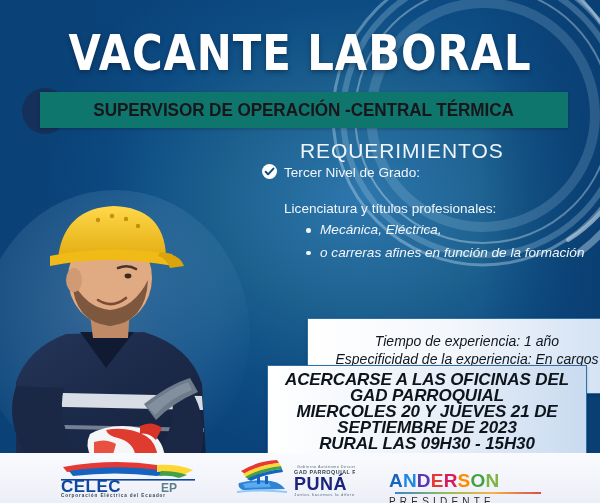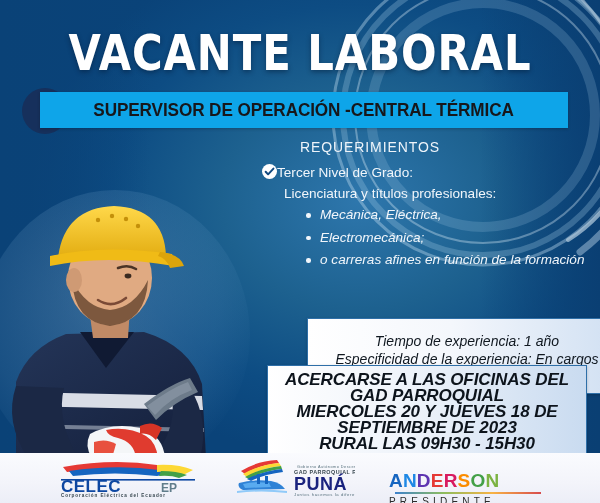--- a/index.html
+++ b/index.html
@@ -56,53 +56,53 @@
     font-size: 50px;
     letter-spacing: 1px;
     line-height: 52px;
     transform: scaleX(.93);
     text-shadow: 0 2px 6px rgba(0,20,45,.45);
     white-space: nowrap;
   }
   .subtitle-bar {
     position: absolute; left: 40px; top: 92px;
     width: 528px; height: 36px;
-    background: #0ea5e9;
+    background: #0f766e;
     display: flex; align-items: center; justify-content: center;
     box-shadow: 0 1px 3px rgba(0,0,0,.22);
   }
   .subtitle-bar span {
     color: #17171b;
     font-weight: 700;
     font-size: 17.5px;
     letter-spacing: -.1px;
     white-space: nowrap;
     transform: scaleX(.98);
   }
 
   
   .req-head {
     position: absolute; left: 300px; top: 139px;
     color: #eef4fa;
-    font-size: 14px;
+    font-size: 21px;
     letter-spacing: .9px;
     white-space: nowrap;
   }
   .req-block {
     position: absolute; left: 262px; top: 163px; width: 336px;
     color: #f1f6fb;
     font-size: 13.6px;
     line-height: 19px;
   }
-  .req-row1 { display: flex; align-items: flex-start; }
+  .req-row1 { display: flex; align-items: flex-start; gap: 7px; }
   .check-icon {
     flex: 0 0 auto; margin-top: 1px;
     width: 15px; height: 15px;
   }
-  .req-line2 { margin-left: 22px; margin-top: 2px; }
+  .req-line2 { margin-left: 22px; margin-top: 17px; }
   .req-bullets {
     margin: 3px 0 0 44px;
     list-style: none;
   }
   .req-bullets li {
     position: relative;
     padding-left: 14px;
     margin-bottom: 4px;
     line-height: 18.5px;
     font-style: italic;
@@ -212,33 +212,32 @@
     <div class="req-row1">
       <svg class="check-icon" viewBox="0 0 16 16">
         <circle cx="8" cy="8" r="8" fill="#ffffff"></circle>
         <path d="M3.9 8.3 L6.5 11 L12.2 4.9" fill="none" stroke="#11497f" stroke-width="2.1" stroke-linecap="round" stroke-linejoin="round"></path>
       </svg>
       <div>Tercer Nivel de Grado:</div>
     </div>
     <div class="req-line2">Licenciatura y títulos profesionales:</div>
     <ul class="req-bullets">
       <li>Mecánica, Eléctrica,</li>
-      <li>Electromecánica;</li>
       <li>o carreras afines en función de la formación</li>
     </ul>
   </div>
 
   <div class="exp-box">
     <div>Tiempo de experiencia: 1 año</div>
     <div>Especificidad de la experiencia: En cargos carreras</div>
   </div>
 
   <div class="dates-box">
     <div>ACERCARSE A LAS OFICINAS DEL GAD PARROQUIAL</div>
-    <div>MIERCOLES 20 Y JUEVES 18 DE SEPTIEMBRE DE 2023</div>
+    <div>MIERCOLES 20 Y JUEVES 21 DE SEPTIEMBRE DE 2023</div>
     <div>RURAL LAS 09H30 - 15H30</div>
   </div>
 
   <svg class="worker" viewBox="0 0 268 262">
     <defs>
       <clipPath id="pclip">
           <rect x="0" y="0" width="268" height="262"></rect>
         </clipPath>
       <linearGradient id="cov" x1="0" y1="0" x2="1" y2="1">
         <stop offset="0" stop-color="#243558"></stop>

